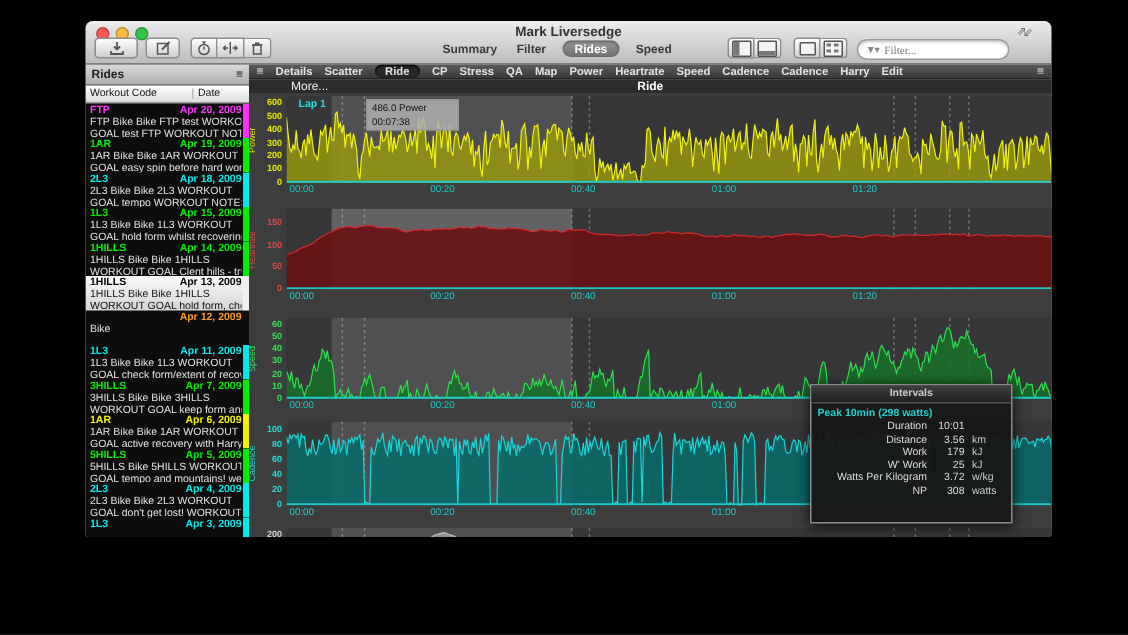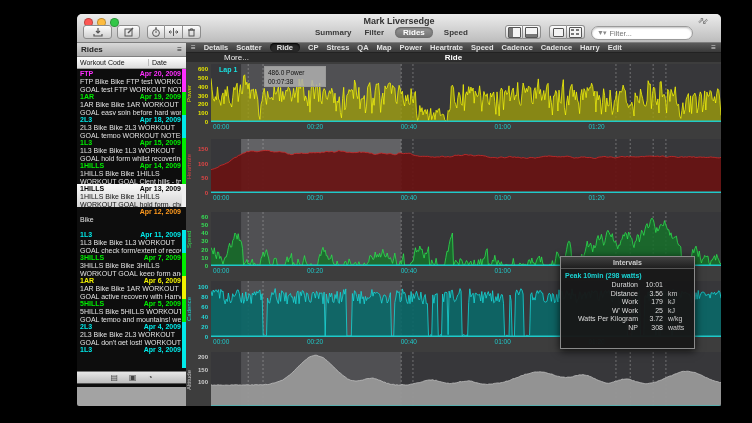--- a/index.html
+++ b/index.html
@@ -2,24 +2,23 @@
 <html><head>
 <meta charset="utf-8">
 <style>
   html,body{margin:0;padding:0;}
   body{
     width:752px;height:423px;background:#000;position:relative;overflow:hidden;
     font-family:"Liberation Sans","DejaVu Sans",sans-serif;
     -webkit-font-smoothing:antialiased;
   }
   .window{
-    position:absolute;left:57px;top:14px;width:644px;height:392px;
+    position:absolute;left:57px;top:14px;width:644px;height:344px;
     background:#a3a3a3;border-radius:5px 5px 2px 2px;overflow:hidden;
     box-shadow:0 0 10px rgba(0,0,0,.8);
-    margin-left:20px;
   }
   
   .titlebar{
     height:28px;background:linear-gradient(#ececec,#bdbdbd);
     border-bottom:1px solid #7d7d7d;position:relative;
   }
   .win-title{position:absolute;top:2px;left:0;right:0;text-align:center;
     font-size:9px;font-weight:bold;color:#333;}
   .traffic{position:absolute;left:7px;top:4px;display:flex;gap:4px;}
   .tl{width:7px;height:7px;border-radius:50%;border:1px solid rgba(0,0,0,.25);}
@@ -46,21 +45,21 @@
   .mini-ic.left::before{content:"";position:absolute;left:0;top:0;bottom:0;width:4px;background:#777;}
   .mini-ic.bottom::before{content:"";position:absolute;left:0;right:0;bottom:0;height:3px;background:#777;}
   .mini-ic.grid::before{content:"";position:absolute;left:1px;top:1px;width:3px;height:2px;background:#777;
     box-shadow:5px 0 #777,0 4px #777,5px 4px #777;}
   .filter-field{
     position:absolute;left:514px;top:12px;width:102px;height:14px;background:#fff;
     border:1px solid #9a9a9a;border-radius:8px;display:flex;align-items:center;
     padding:0 5px;box-sizing:border-box;box-shadow:inset 0 1px 2px rgba(0,0,0,.25);
   }
   .filter-field input{border:none;outline:none;background:transparent;width:75px;
-    font-size:7.5px;color:#555;font-family:Liberation Sans, sans-serif;}
+    font-size:7.5px;color:#555;font-family:Liberation Serif, serif;}
   .funnel{font-size:7px;color:#8a8a8a;margin-right:2px;letter-spacing:-1px;}
   .resize-ic{position:absolute;right:12px;top:3px;font-size:8px;color:#666;line-height:8px;}
   
   .main{display:flex;height:344px;}
   
   .sidebar{width:109px;background:#0d0d0d;display:flex;flex-direction:column;position:relative;}
   .sb-title{height:13px;background:linear-gradient(#d9d9d9,#aeaeae);border-bottom:1px solid #808080;
     display:flex;justify-content:space-between;align-items:center;padding:0 4px;
     font-size:8px;font-weight:bold;color:#222;}
   .sb-cols{height:11px;background:linear-gradient(#ffffff,#dcdcdc);border-bottom:1px solid #9a9a9a;
@@ -79,21 +78,21 @@
     display:flex;justify-content:center;align-items:center;gap:11px;font-size:8px;color:#444;line-height:10px;}
   
   .rightcol{flex:1;display:flex;flex-direction:column;min-width:0;}
   .tabrow{height:14px;background:linear-gradient(#5c5c5c,#393939);border-bottom:1px solid #222;
     display:flex;align-items:center;gap:8px;padding:0 5px;font-size:7.5px;font-weight:bold;color:#e4e4e4;}
   .tabrow .ride-tab.active{background:#282828;border-radius:7px;padding:0 7px;
     box-shadow:inset 0 1px 2px #000;}
   .tabrow .burger{color:#ddd;font-size:8px;}
   .tabrow .burger.right{margin-left:auto;}
   .chart-header{height:13px;background:#2c2c2c;position:relative;display:flex;align-items:center;}
-  .more-link{position:absolute;left:38px;font-size:8px;color:#eee;}
+  .more-link{position:absolute;left:28px;font-size:8px;color:#eee;}
   .ride-title{width:100%;text-align:center;font-size:8px;font-weight:bold;color:#fff;}
   .charts{flex:1;position:relative;padding-top:2px;background:#3d3d3d;}
   .chart .prow{display:flex;}
   .yax{width:25px;position:relative;flex:none;}
   .yax .yname{position:absolute;left:0;top:0;bottom:0;width:8px;writing-mode:vertical-rl;
     transform:rotate(180deg);font-size:6px;text-align:center;opacity:.95;}
   .yax .tick{position:absolute;right:3px;font-size:6px;line-height:6px;font-weight:bold;}
   svg.plot{display:block;background:#37373a;}
   .xrow{height:11px;position:relative;margin-left:25px;font-size:6.5px;color:#1fc9c9;}
   .xrow span{position:absolute;top:1px;}

